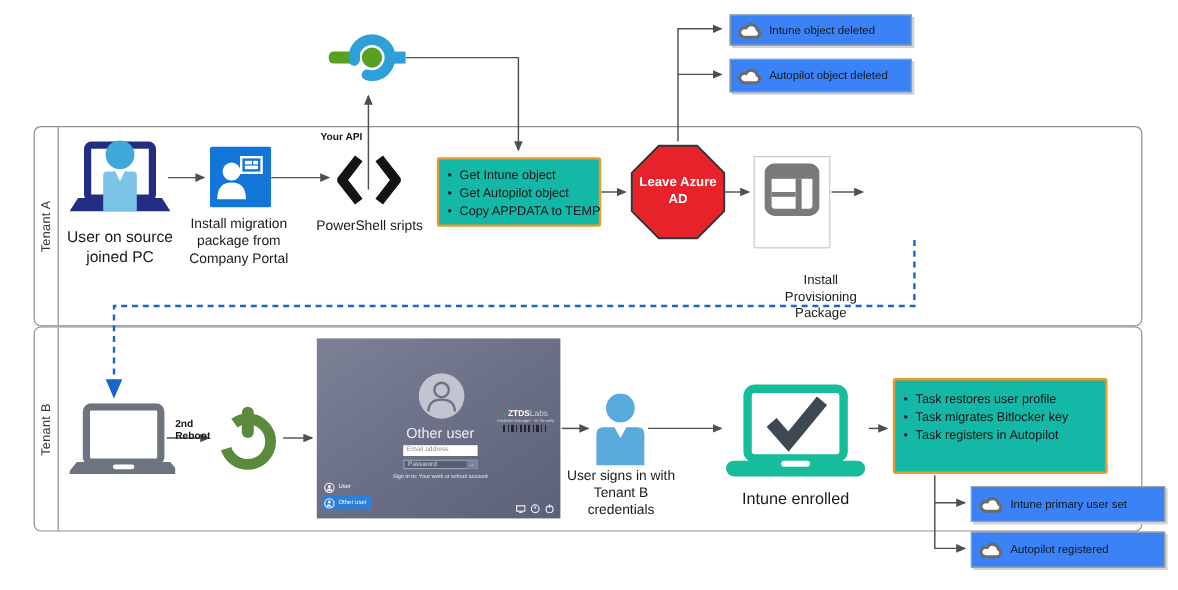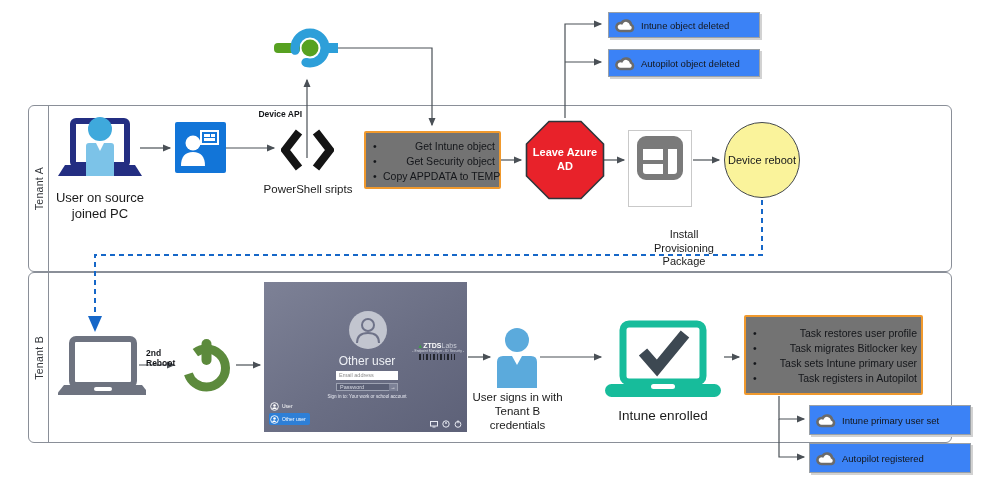--- a/index.html
+++ b/index.html
@@ -16,21 +16,21 @@
   .lane-label { writing-mode:vertical-rl; transform:rotate(180deg); font-size:10.5px; color:#33363b; letter-spacing:.3px; }
 
   .node { position:absolute; z-index:3; }
   .label { position:absolute; z-index:4; text-align:center; color:#1a1a1a; }
 
   
   .cloudbox { position:absolute; z-index:4; background:#3b82f6; border:1px solid #9aa0a6; box-shadow:2px 2px 0 0 #d2d2d2; display:flex; align-items:center; gap:6px; padding:0 6px; }
   .cloudbox span { font-size:9.5px; color:#14161a; white-space:nowrap; }
 
   
-  .obox { position:absolute; z-index:4; background:#737373; border:2px solid #f0992d; border-radius:2px; padding:6px 4px 2px 6px;text-align:right; }
+  .obox { position:absolute; z-index:4; background:#14b8a6; border:2px solid #f0992d; border-radius:2px; padding:6px 4px 2px 6px; }
   .obox ul { list-style:none; }
   .obox li { font-size:10.5px; line-height:1.42; color:#14161a; padding-left:11px; position:relative; white-space:nowrap; }
   .obox li::before { content:"•"; position:absolute; left:1px; }
 
   
   .octagon-label { font-weight:bold; color:#fff; font-size:11px; line-height:1.25; }
 
   
   .circle-node { position:absolute; z-index:3; border-radius:50%; background:#faf39b; border:1.5px solid #42474d;
                  display:flex; align-items:center; justify-content:center; font-size:11px; color:#14161a; }
@@ -121,72 +121,70 @@
     </svg>
     <span>Autopilot object deleted</span>
   </div>
 
   <svg class="node" style="left:272px;top:22px;" width="76" height="52" viewBox="0 0 76 52">
     <rect x="2" y="21" width="26" height="10" rx="4" fill="#57A121"></rect>
     <circle cx="38" cy="26" r="15" fill="none" stroke="#2D9FD9" stroke-width="9" pathLength="100" stroke-dasharray="82 18" stroke-dashoffset="52.5" stroke-linecap="round"></circle>
     <circle cx="38" cy="26" r="8.5" fill="#57A121"></circle>
     <rect x="53" y="21" width="13" height="10" fill="#2D9FD9"></rect>
   </svg>
-  <div class="label small-bold" style="left:254px;top:109px;width:48px;text-align:right;">Device API</div>
+  <div class="label small-bold" style="left:254px;top:109px;width:48px;text-align:right;">Your API</div>
 
   <svg class="node" style="left:58px;top:116px;" width="84" height="64" viewBox="0 0 84 64">
     <rect x="15" y="5" width="54" height="44" rx="3" fill="#fff" stroke="#232E82" stroke-width="6"></rect>
     <polygon points="7,49 77,49 84,60 0,60" fill="#232E82"></polygon>
     <path d="M28 60 V30 Q28 27 31 27 L38 27 L42 35 L46 27 L53 27 Q56 27 56 30 V60 Z" fill="#7CC3E8"></path>
     <circle cx="42" cy="13" r="12" fill="#3FA9DC"></circle>
   </svg>
   <div class="label" style="left:52px;top:190px;width:96px;font-size:13px;line-height:1.22;">User on source joined PC</div>
 
   <svg class="node" style="left:175px;top:122px;" width="51" height="51" viewBox="0 0 51 51">
     <rect x="0" y="0" width="51" height="51" rx="2" fill="#1275D8"></rect>
     <rect x="26" y="9" width="17" height="13" fill="none" stroke="#fff" stroke-width="2"></rect>
     <rect x="29" y="12" width="6" height="3" fill="#fff"></rect>
     <rect x="36" y="12" width="4" height="3" fill="#fff"></rect>
     <rect x="29" y="16" width="11" height="3" fill="#fff"></rect>
     <circle cx="18" cy="21" r="7.5" fill="#fff"></circle>
     <path d="M6 44 Q6 30 18 30 Q30 30 30 44 Z" fill="#fff"></path>
   </svg>
+  <div class="label" style="left:143px;top:180px;width:112px;font-size:11.5px;line-height:1.25;">Install migration package from Company Portal</div>
 
   <svg class="node" style="left:281px;top:128px;" width="53" height="44" viewBox="0 0 53 44">
     <polyline points="18,4 4,22 18,40" fill="none" stroke="#141414" stroke-width="8"></polyline>
     <polyline points="35,4 49,22 35,40" fill="none" stroke="#141414" stroke-width="8"></polyline>
   </svg>
   <div class="label" style="left:258px;top:183px;width:100px;font-size:11.5px;">PowerShell sripts</div>
 
   <div class="obox" style="left:364px;top:131px;width:137px;height:58px;">
     <ul>
       <li>Get Intune object</li>
-      <li>Get Security object</li>
+      <li>Get Autopilot object</li>
       <li>Copy APPDATA to TEMP</li>
     </ul>
   </div>
 
   <svg class="node" style="left:525px;top:120px;" width="80" height="80" viewBox="0 0 80 80">
     <polygon points="24,1.5 56,1.5 78.5,24 78.5,56 56,78.5 24,78.5 1.5,56 1.5,24" fill="#E8222A" stroke="#2f353b" stroke-width="1.6"></polygon>
   </svg>
   <div class="label octagon-label" style="left:527px;top:146px;width:76px;">Leave Azure AD</div>
 
   <div class="prov-card" style="left:628px;top:130px;width:64px;height:77px;">
     <svg width="46" height="44" viewBox="0 0 46 44">
       <rect x="3" y="3" width="40" height="38" rx="6" fill="#fff" stroke="#7A7A7A" stroke-width="6"></rect>
       <rect x="5" y="5" width="36" height="8" fill="#7A7A7A"></rect>
       <rect x="26" y="13" width="5" height="26" fill="#7A7A7A"></rect>
       <rect x="6" y="24" width="20" height="4" fill="#7A7A7A"></rect>
     </svg>
   </div>
   <div class="label" style="left:642px;top:180px;width:84px;font-size:11px;line-height:13.5px;z-index:5;margin-top:48px;">Install Provisioning Package</div>
 
-  <div class="circle-node" style="left:724px;top:122px;width:76px;height:76px;">
-    <span>Device reboot</span>
-  </div>
 
   <svg class="node" style="left:58px;top:336px;" width="88" height="62" viewBox="0 0 88 62">
     <rect x="14" y="3" width="62" height="46" rx="4" fill="#fff" stroke="#6E7380" stroke-width="6"></rect>
     <polygon points="6,49 84,49 92,59 -2,59" fill="#6E7380"></polygon>
     <rect x="36" y="51" width="18" height="4" rx="2" fill="#fff"></rect>
   </svg>
   <div class="label small-bold" style="left:146px;top:348px;width:42px;">2nd Reboot</div>
 
   <svg class="node" style="left:178px;top:337px;" width="57" height="57" viewBox="0 0 57 57">
     <circle cx="28.5" cy="31" r="19" fill="none" stroke="#5C8A3C" stroke-width="9" pathLength="100" stroke-dasharray="80 20" stroke-dashoffset="-65"></circle>
@@ -258,21 +256,20 @@
     <path d="M38 32 L52 48 L80 14" fill="none" stroke="#3D4852" stroke-width="11"></path>
     <rect x="0" y="64" width="116" height="13" rx="6.5" fill="#17BC9B"></rect>
     <rect x="46" y="64" width="24" height="5" rx="2.5" fill="#fff"></rect>
   </svg>
   <div class="label" style="left:603px;top:408px;width:120px;font-size:13.5px;">Intune enrolled</div>
 
   <div class="obox" style="left:744px;top:315px;width:179px;height:80px;padding-top:9px;">
     <ul>
       <li>Task restores user profile</li>
       <li>Task migrates Bitlocker key</li>
-      <li>Task sets Intune primary user</li>
       <li>Task registers in Autopilot</li>
     </ul>
   </div>
 
   <div class="cloudbox" style="left:809px;top:443px;width:162px;height:30px;z-index:5;">
     <svg width="20" height="15" viewBox="0 0 20 15">
       <path d="M5.5 13 a4 4 0 1 1 1.2-7.8 a5 5 0 0 1 9.3 1.4 a3.4 3.4 0 0 1 -0.6 6.4 Z" fill="#fff" stroke="#6b6b6b" stroke-width="2.6"></path>
     </svg>
     <span>Autopilot registered</span>
   </div>

